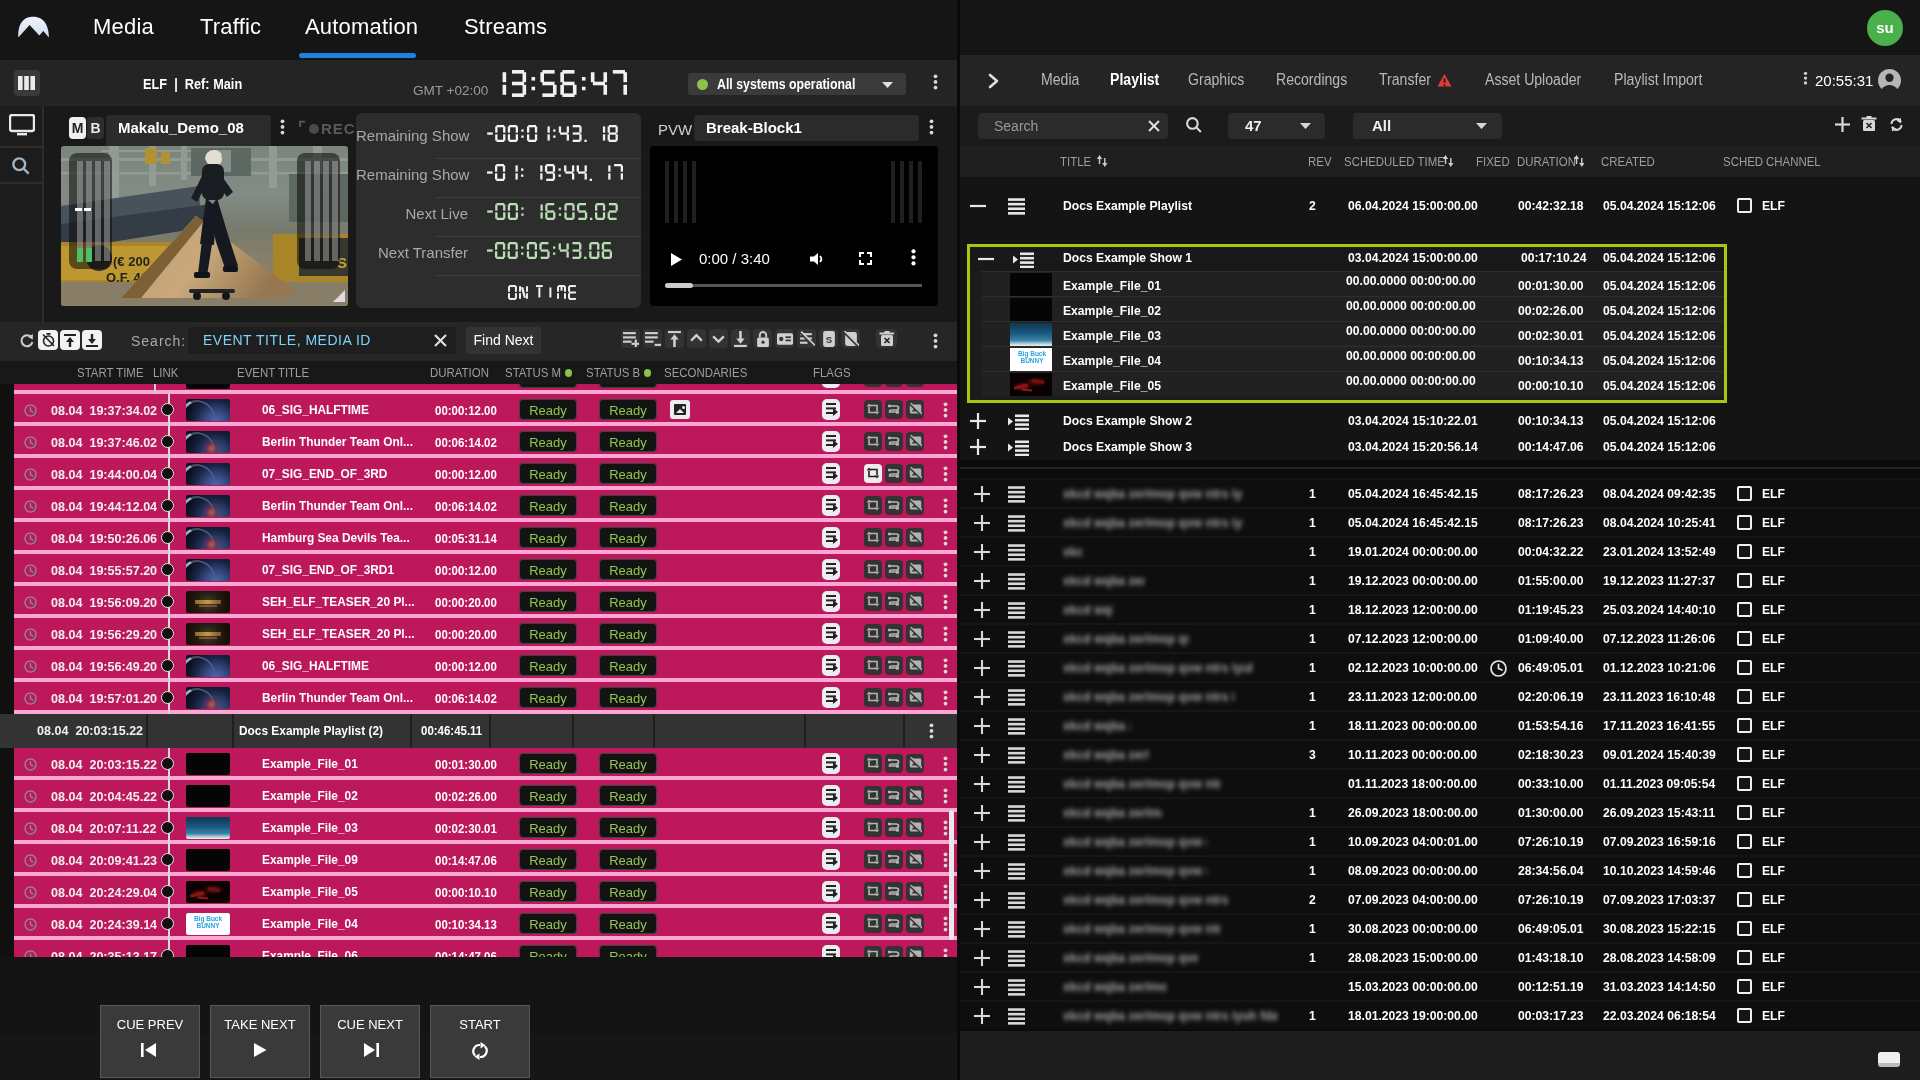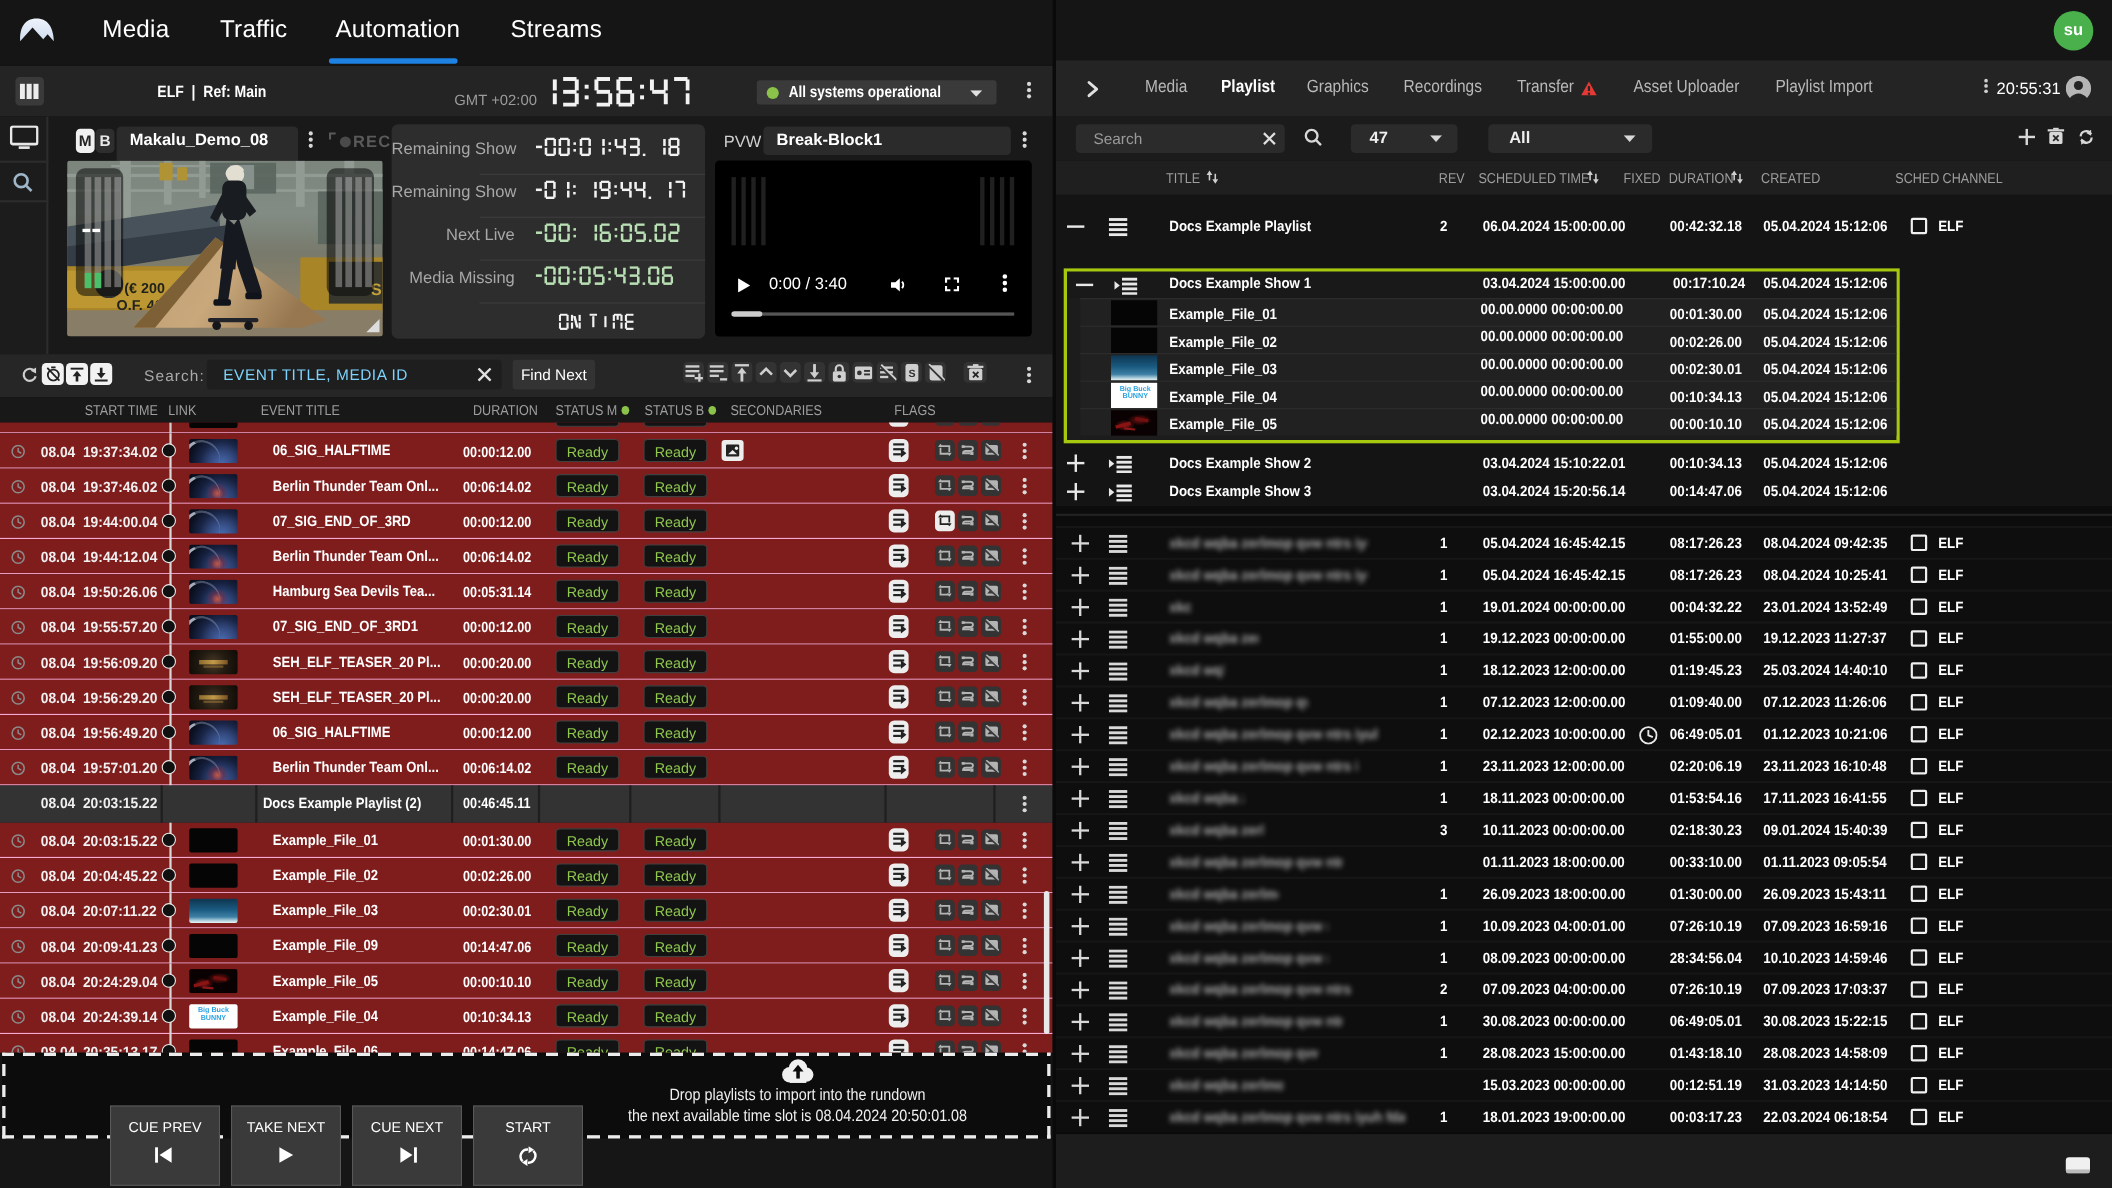--- a/index.html
+++ b/index.html
@@ -31,21 +31,21 @@
 .meter{position:absolute;width:43px;height:116px;background:rgba(10,10,10,.55);border-radius:8px}
 .mbar{position:absolute;top:8px;width:6px;height:100px;background:rgba(190,190,190,.45)}
 
 #ltoolbar{position:absolute;left:0;top:322px;width:957px;height:39px;background:#262626}
 .tbtn{position:absolute;top:8px;width:20px;height:20px;border-radius:4px;background:#f2f2f2}
 .dbtn{position:absolute;top:7px;width:19px;height:19px;border-radius:4px;background:#333}
 
 #lthead{position:absolute;left:0;top:361px;width:957px;height:23px;background:#181818;color:#9e9e9e;font-size:13px}
 #lthead div{position:absolute;top:4px;transform:scaleX(.88);transform-origin:0 50%}
 #lrows{position:absolute;left:0;top:384px;width:957px;height:573px;background:#101010;overflow:hidden}
-.row{position:absolute;left:0;width:957px;height:32px;border-bottom:1px solid #f9a8d4;background:#7f1d1d}
+.row{position:absolute;left:14px;width:957px;height:32px;border-bottom:4px solid #f9a8d4;background:#be185d}
 .rtime{position:absolute;left:37px;top:9px;color:#f0f0f0;font-size:13.5px;font-weight:bold;white-space:pre;transform:scaleX(.93);transform-origin:0 50%}
 .rclock{position:absolute;left:10px;top:10px}
 .rthumb{position:absolute;left:172px;top:5px;width:44px;height:22px;border-radius:2px;overflow:hidden}
 .rtitle{position:absolute;left:248px;top:8px;color:#fff;font-size:13.5px;font-weight:bold;transform:scaleX(.88);transform-origin:0 50%;white-space:nowrap}
 .rdur{position:absolute;left:421px;top:9px;color:#fff;font-size:13.5px;font-weight:bold;transform:scaleX(.85);transform-origin:0 50%}
 .chip{position:absolute;top:5px;width:58px;height:21px;border:1px solid #404040;border-radius:4px;
  color:#8fc74f;font-size:13px;text-align:center;line-height:21px;background:#131313}
 .chipM{left:505px}.chipB{left:585px}
 .linkline{position:absolute;left:154px;top:0;width:1.5px;height:100%;background:#cfcfcf}
 .linkcirc{position:absolute;left:147px;top:9px;width:13px;height:13px;border:1.5px solid #e8e8e8;
@@ -521,21 +521,21 @@
                   <rect x="1.3" y="14.7" width="7.7" height="2.3"></rect>
                   <rect x="0" y="9.3" width="2.3" height="6.3"></rect>
                   <rect x="1.3" y="7.4" width="7.7" height="2.3"></rect>
                 </g>
               </g>
             </svg>
           </div>
         </div>
         <div class="tdiv" style="top:123px"></div>
         <div class="trow" style="top:123px">
-          <div class="tlabel" style="top:8px">Media Missing</div>
+          <div class="tlabel" style="top:8px">Next Transfer</div>
           <div class="tval" style="top:6px">
             <svg width="125" height="17" viewBox="0 0 125.0 17.0" style="display:block">
               <g fill="#b9dfb4">
                 <g transform="translate(0.0,0)">
                   <rect x="0" y="7.4" width="5.6" height="2.3"></rect>
                 </g>
                 <g transform="translate(8.0,0)">
                   <rect x="1.3" y="0" width="7.7" height="2.3"></rect>
                   <rect x="7.9" y="1.4" width="2.3" height="6.3"></rect>
                   <rect x="7.9" y="9.3" width="2.3" height="6.3"></rect>
@@ -1968,34 +1968,20 @@
               <circle cx="2.2" cy="2.2" r="1.8" fill="#d8d8d8"></circle>
               <circle cx="2.2" cy="7.6000000000000005" r="1.8" fill="#d8d8d8"></circle>
               <circle cx="2.2" cy="13.0" r="1.8" fill="#d8d8d8"></circle>
             </svg>
           </div>
 </div>
       </div>
       <div class="abs" style="left:949px;top:426px;width:5px;height:130px;background:#e8e8e8;border-radius:3px"></div>
     </div>
   <div class="abs" style="left:0;top:1035px;width:957px;height:45px;background:#161616"></div>
-  <div id="dropzone">
-      <div class="abs" style="left:708px;top:5px">
-        <svg width="30" height="23" viewBox="0 0 30 23" style="">
-          <circle cx="8" cy="15" r="7" fill="#f0f0f0"></circle>
-          <circle cx="15.5" cy="9.5" r="8.5" fill="#f0f0f0"></circle>
-          <circle cx="23" cy="15" r="6.5" fill="#f0f0f0"></circle>
-          <rect x="8" y="14" width="15" height="8.5" fill="#f0f0f0"></rect>
-          <polygon points="15.5,6 20.5,12 10.5,12" fill="#0c0c0c"></polygon>
-          <rect x="13.9" y="10.5" width="3.2" height="8" fill="#0c0c0c"></rect>
-        </svg>
-      </div>
-      <div class="abs" style="left:393px;top:30px;width:660px;text-align:center;color:#f0f0f0;font-size:15px;transform:scaleX(.87)">Drop playlists to import into the rundown</div>
-      <div class="abs" style="left:393px;top:49px;width:660px;text-align:center;color:#f0f0f0;font-size:15px;transform:scaleX(.87)">the next available time slot is 08.04.2024 20:50:01.08</div>
-    </div>
     <div class="ctrlbtn" style="left:100px">
         <div style="margin-top:11px">CUE PREV</div>
         <div style="margin-top:10px;display:flex;justify-content:center">
         <svg width="20" height="16" viewBox="0 0 20 16" style="">
           <rect x="1" y="1" width="2.6" height="14" fill="#fff"></rect>
           <polygon points="16,1 16,15 5,8" fill="#fff"></polygon>
         </svg>
       </div>
     </div>
     <div class="ctrlbtn" style="left:210px">

